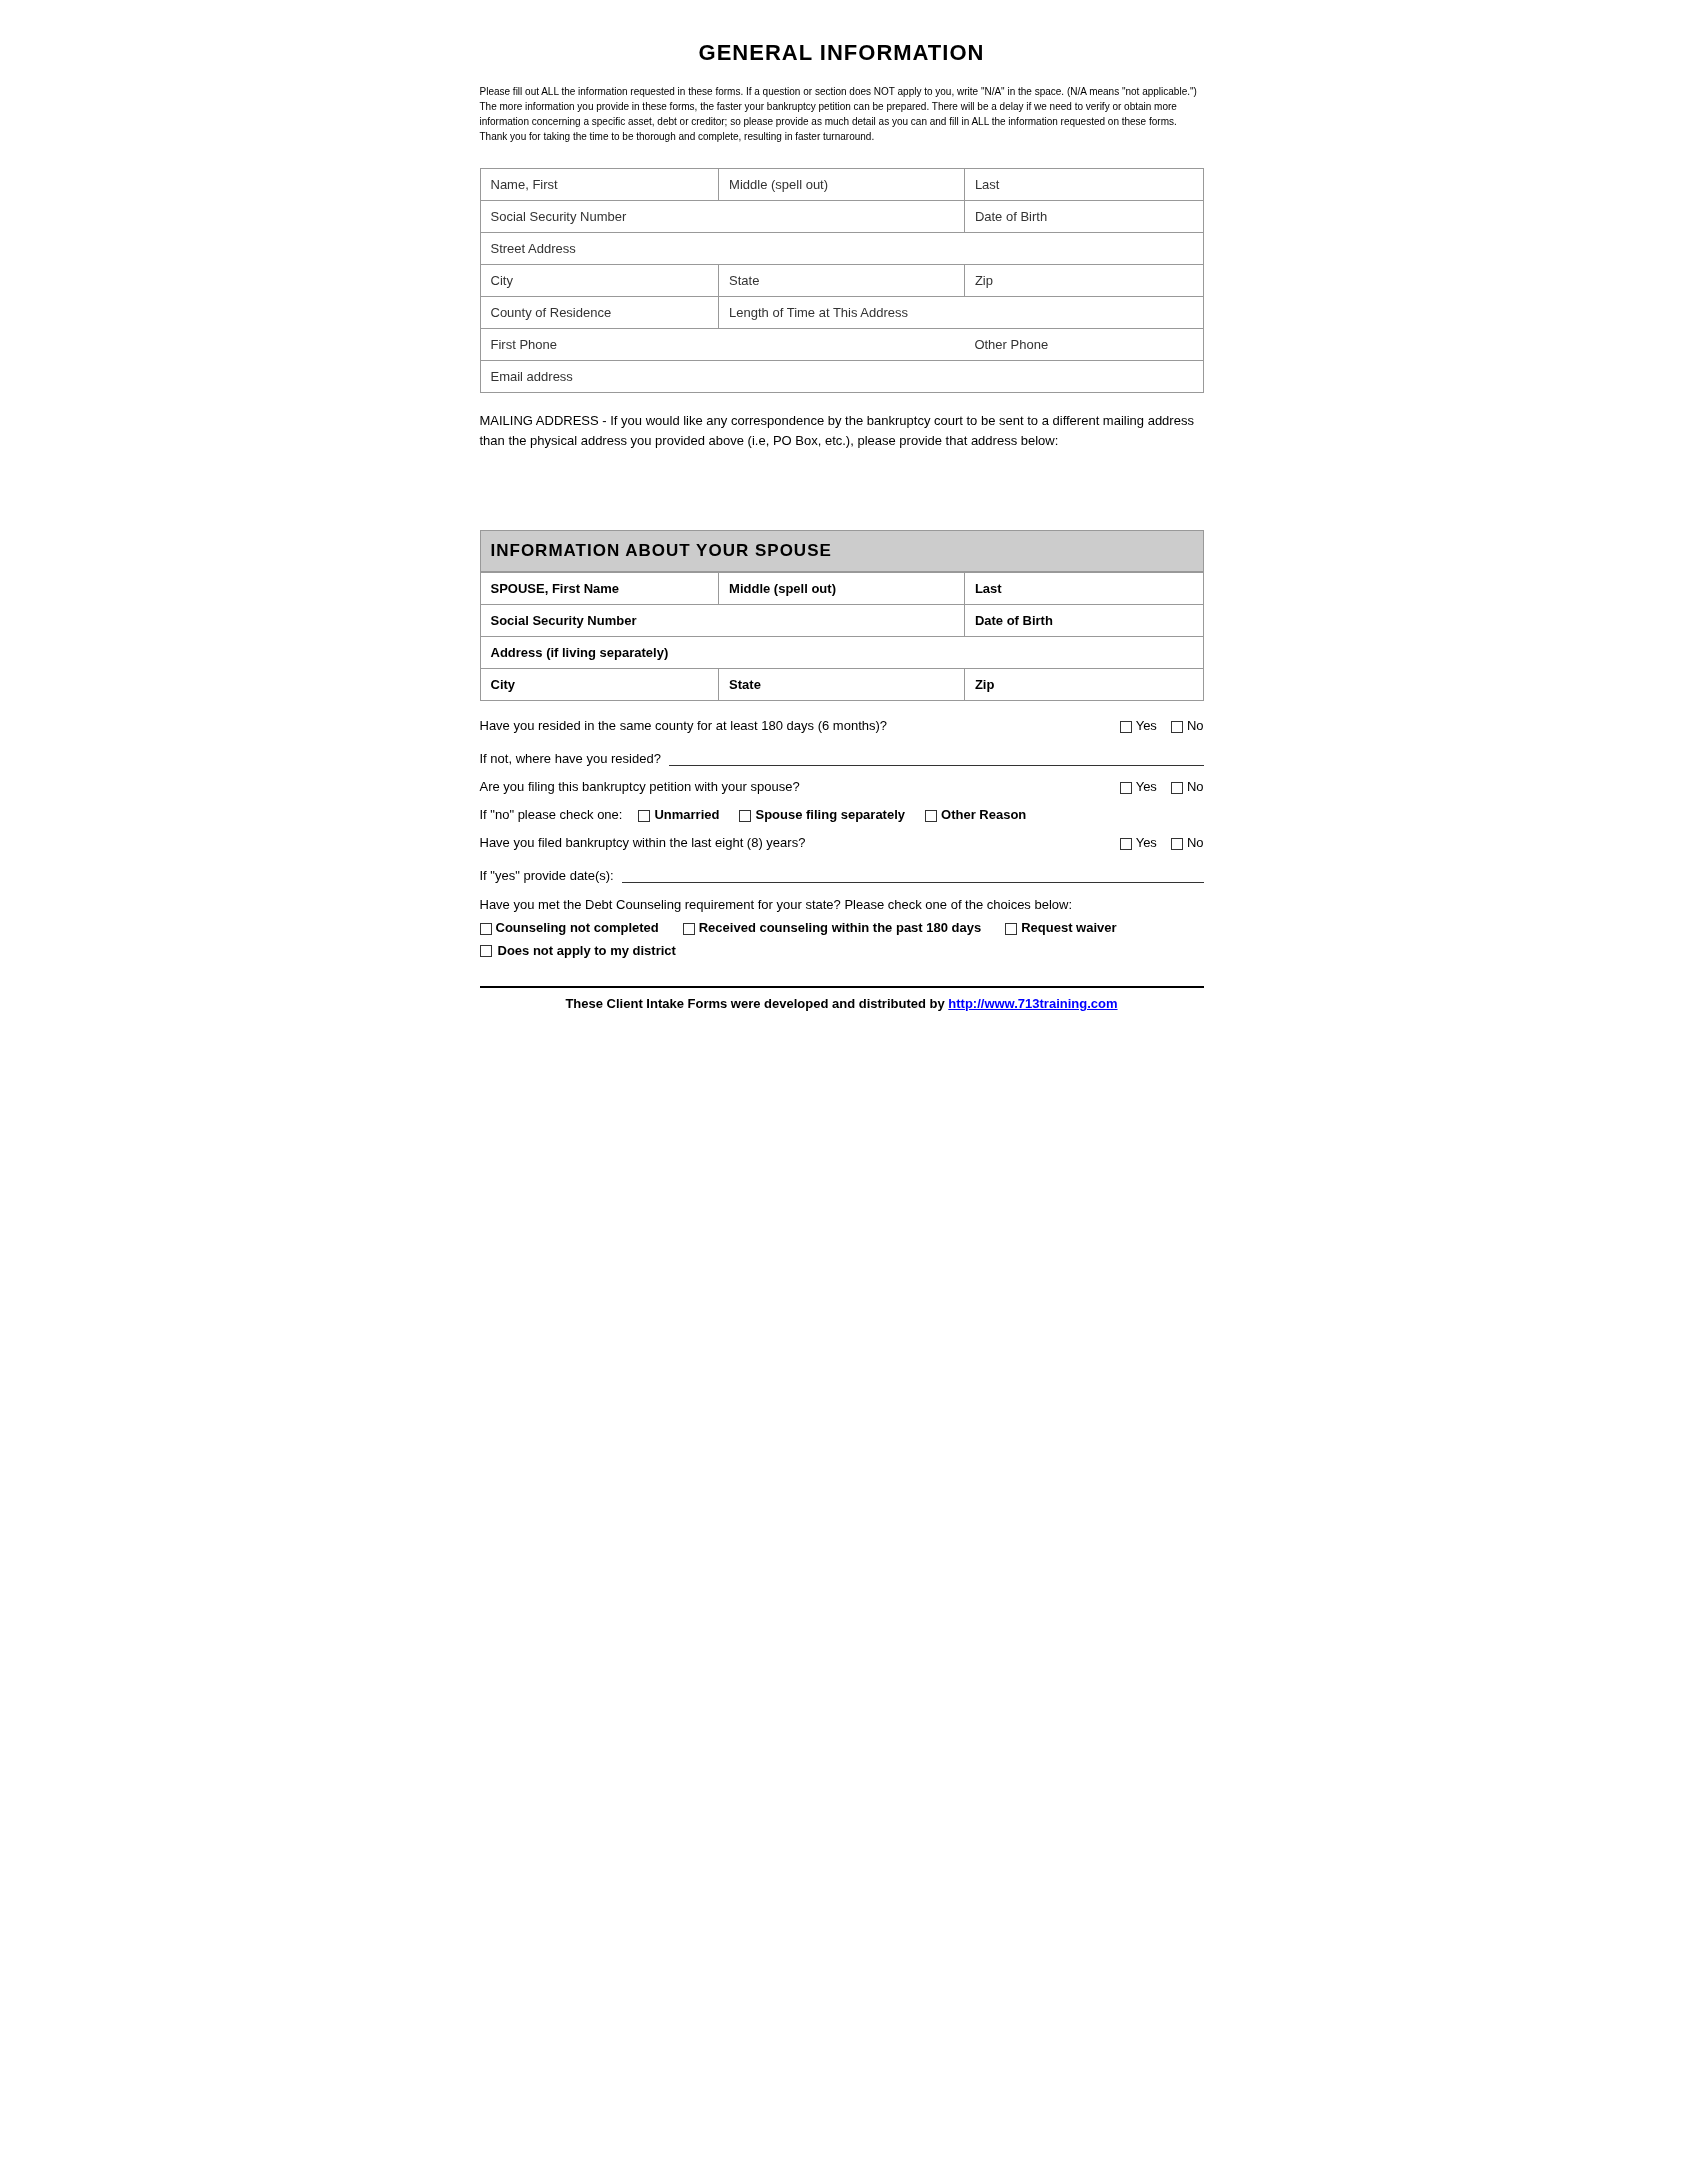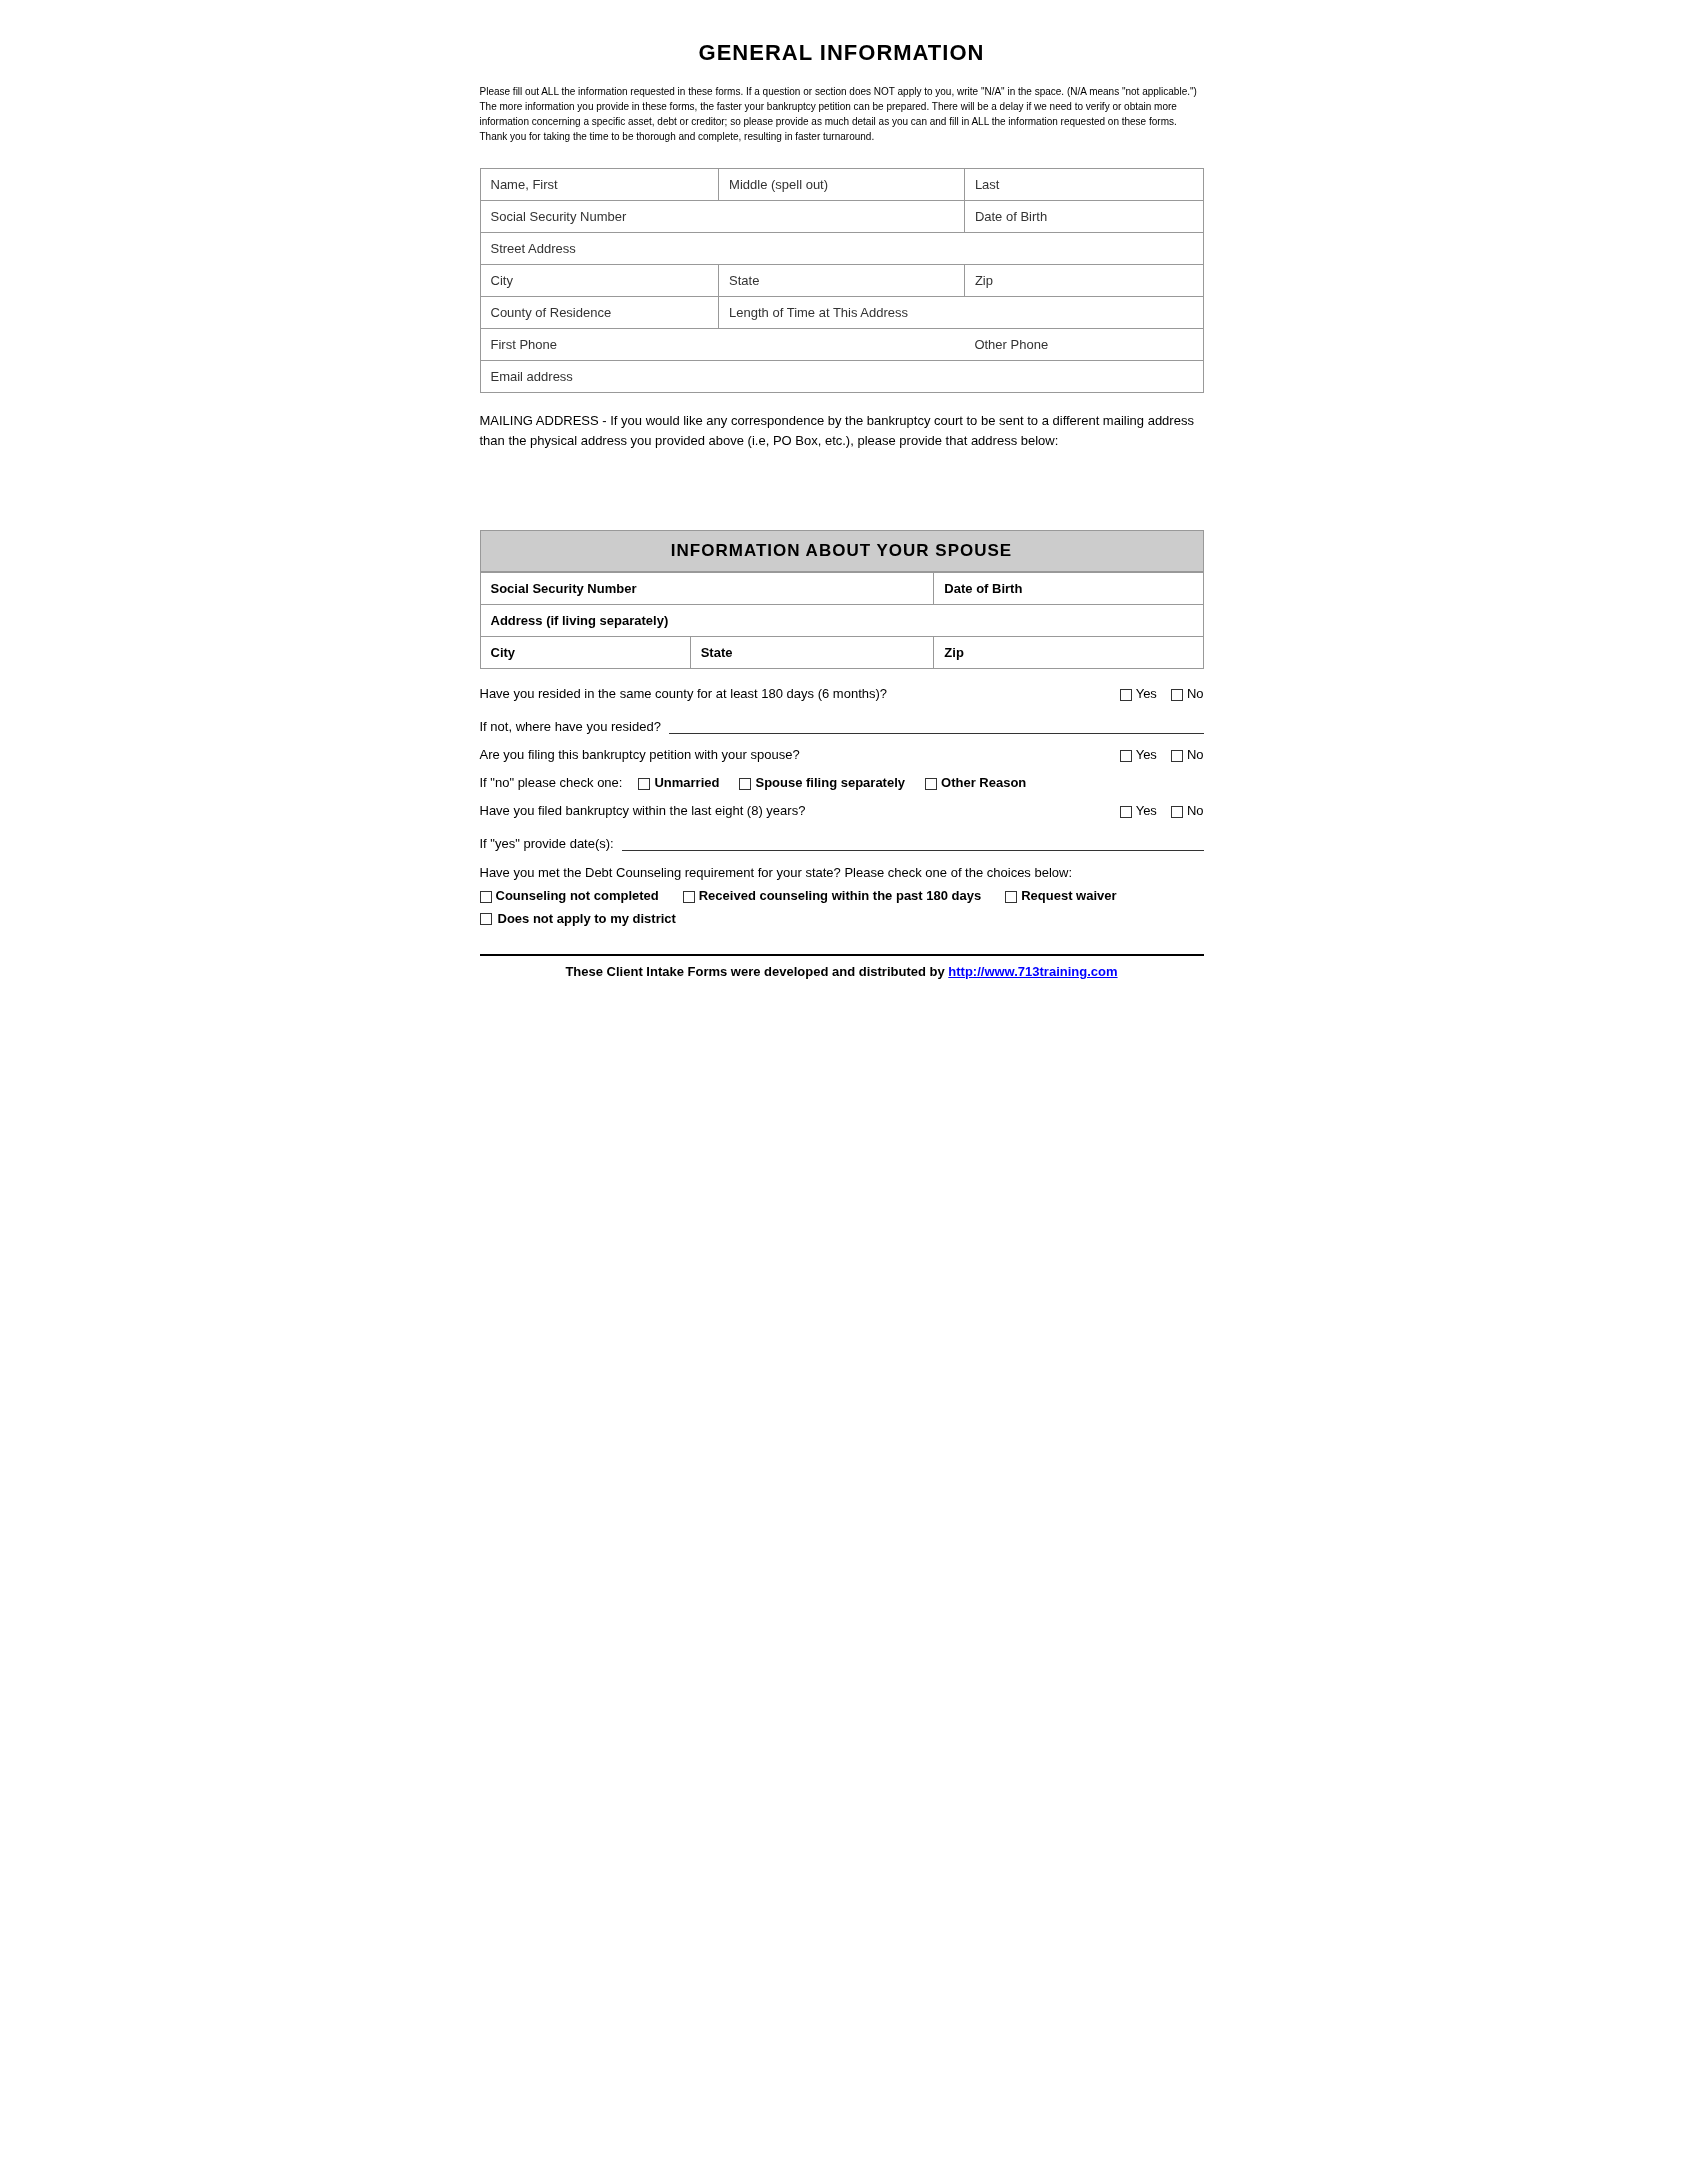--- a/index.html
+++ b/index.html
@@ -51,21 +51,20 @@
       color: #333;
     }
 
     
     .spouse-section {
       margin-top: 30px;
     }
 
     .spouse-header {
       background-color: #ccc;
-      text-align: center;
       font-size: 17px;
       font-weight: bold;
       letter-spacing: 1px;
       padding: 10px;
       text-transform: uppercase;
       border: 1px solid #999;
     }
 
     .spouse-table {
       width: 100%;
@@ -264,20 +263,25 @@
 
 <p class="mailing-text">MAILING ADDRESS - If you would like any correspondence by the bankruptcy court to be sent to a different mailing address than the physical address you provided above (i.e, PO Box, etc.), please provide that address below:</p>
 <div class="mailing-spacer"></div>
 
 <div class="spouse-section">
   <div class="spouse-header">INFORMATION ABOUT YOUR SPOUSE</div>
 
   <table class="spouse-table">
 
     <tbody>
+        <tr>
+      <td style="width:33%">SPOUSE, First Name</td>
+      <td style="width:34%">Middle (spell out)</td>
+      <td style="width:33%">Last</td>
+    </tr>
 
     <tr>
       <td colspan="2">Social Security Number</td>
       <td>Date of Birth</td>
     </tr>
 
     <tr>
       <td colspan="3">Address (if living separately)</td>
     </tr>
 

